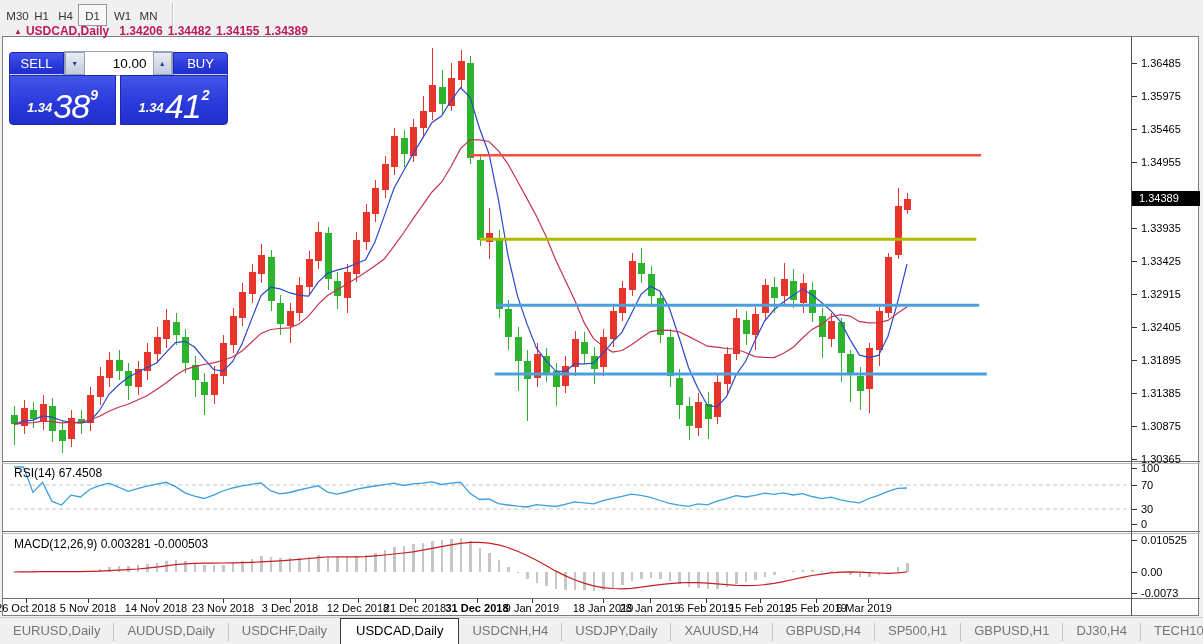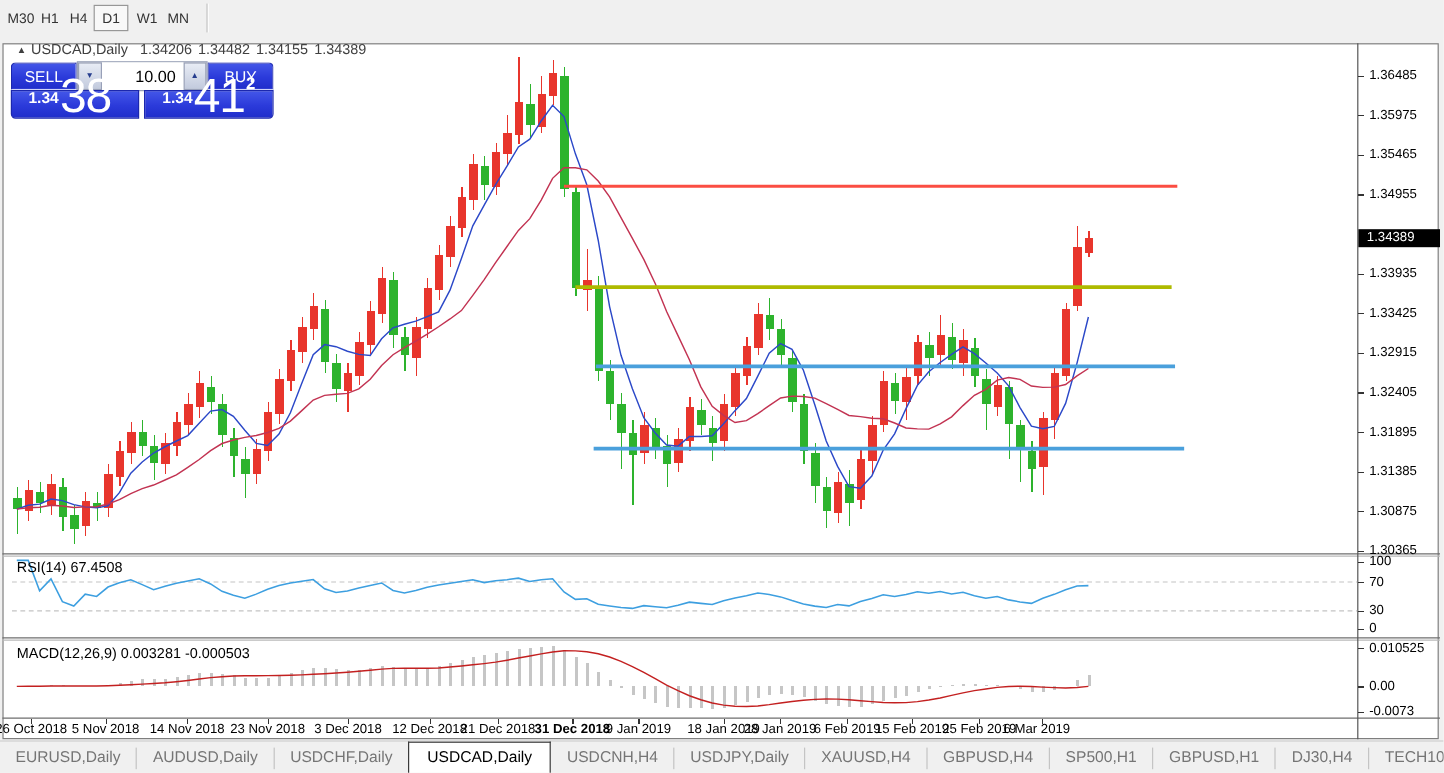--- a/index.html
+++ b/index.html
@@ -11,21 +11,21 @@
   .tf-btn{position:absolute;top:4px;height:22px;width:29px;line-height:22px;text-align:center;
     font-size:11.5px;color:#333;cursor:default;border:1px solid transparent;box-sizing:border-box;}
   .tf-btn.active{background:#f8f8f8;border:1px solid #979797;}
   .tb-sep{position:absolute;top:3px;height:24px;width:0;border-left:1px solid #c6c6c6;border-right:1px solid #fff;}
 
   
   #chart-window{position:absolute;left:2px;top:36px;width:1197px;height:580px;background:#fff;
     border:1px solid #7e7e7e;box-sizing:border-box;}
   #chart-svg{position:absolute;left:0;top:0;z-index:2;}
   .ov{position:absolute;z-index:3;white-space:nowrap;}
-  #info-line{left:14px;top:34px;font-size:12px;color:#404040;}
+  #info-line{left:14px;top:24px;font-size:12px;color:#be185d;font-weight:bold;}
   #info-line .tri{font-size:8px;position:relative;top:-1px;margin-right:4px;}
   #info-line .sym{margin-right:10px;}
   #info-line span.q{margin-right:5px;}
   #rsi-label{left:14px;top:466px;font-size:12px;color:#000;}
   #macd-label{left:14px;top:537px;font-size:12px;color:#000;}
   .ax{position:absolute;font-size:11px;color:#000;z-index:3;}
   .dt{position:absolute;font-size:11px;color:#000;z-index:3;transform:translateX(-50%);}
   #price-tag{position:absolute;left:1132px;width:68px;height:15px;background:#000;color:#fff;
     font-size:11px;line-height:15px;padding-left:7px;box-sizing:border-box;z-index:4;}
 
@@ -37,25 +37,25 @@
     color:#fff;font-size:13px;text-align:center;line-height:21px;border-bottom:1px solid rgba(255,255,255,.75);}
   #buy-btn{position:absolute;right:0;top:0;width:55px;height:23px;border-radius:0 4px 0 0;
     color:#fff;font-size:13px;text-align:center;line-height:21px;border-bottom:1px solid rgba(255,255,255,.75);}
   #lot-strip{position:absolute;left:55px;top:-1px;width:109px;height:25px;background:#f1f1f1;
     border:1px solid #9aa2b8;box-sizing:border-box;display:flex;}
   .spin{width:20px;height:100%;background:linear-gradient(180deg,#e8ecf5,#c2cadd);border:1px solid #98a0b8;
     box-sizing:border-box;color:#253c8e;font-size:7px;text-align:center;line-height:21px;}
   #lot-input{flex:1;border:none;outline:none;background:#fff;font-size:13.5px;color:#000;text-align:right;
     padding-right:6px;width:60px;font-family:"Liberation Sans",sans-serif;}
   #tp-row2{position:absolute;left:0;top:23px;width:219px;height:41px;}
-  .px-box{position:absolute;top:0;height:24px;color:#fff;display:flex;align-items:flex-end;justify-content:center;padding-bottom:5px;}
+  .px-box{position:absolute;top:0;height:50px;color:#fff;display:flex;align-items:flex-end;justify-content:center;padding-bottom:5px;font-style:italic;}
   #sell-px{left:0;width:107px;border-radius:0 0 0 4px;}
   #buy-px{right:0;width:108px;border-radius:0 0 4px 0;}
   .px-prefix{font-size:13px;font-weight:bold;position:relative;top:-4px;margin-right:1px;}
-  .px-big{font-size:40px;line-height:26px;letter-spacing:-1px;}
+  .px-big{font-size:34px;line-height:26px;letter-spacing:-1px;}
   .px-sup{font-size:14px;font-weight:bold;position:relative;top:-16px;margin-left:1px;}
 
   
   #tab-bar{position:absolute;left:0;top:617px;width:1203px;height:27px;background:#f0f0f0;
     border-top:1px solid #cfcfcf;display:flex;align-items:stretch;z-index:5;}
   .tab{font-size:13px;color:#757575;padding:5px 13px 0 13px;cursor:default;}
   .tab.active{background:#fff;border:1px solid #3a3a3a;border-bottom:none;color:#000;padding:4px 15px 0 15px;margin-top:0;}
   .tab-sep{width:0;border-left:1px solid #c4c4c4;margin:5px 0 4px 0;}
   #tab-spacer{margin-left:auto;}
 </style>

